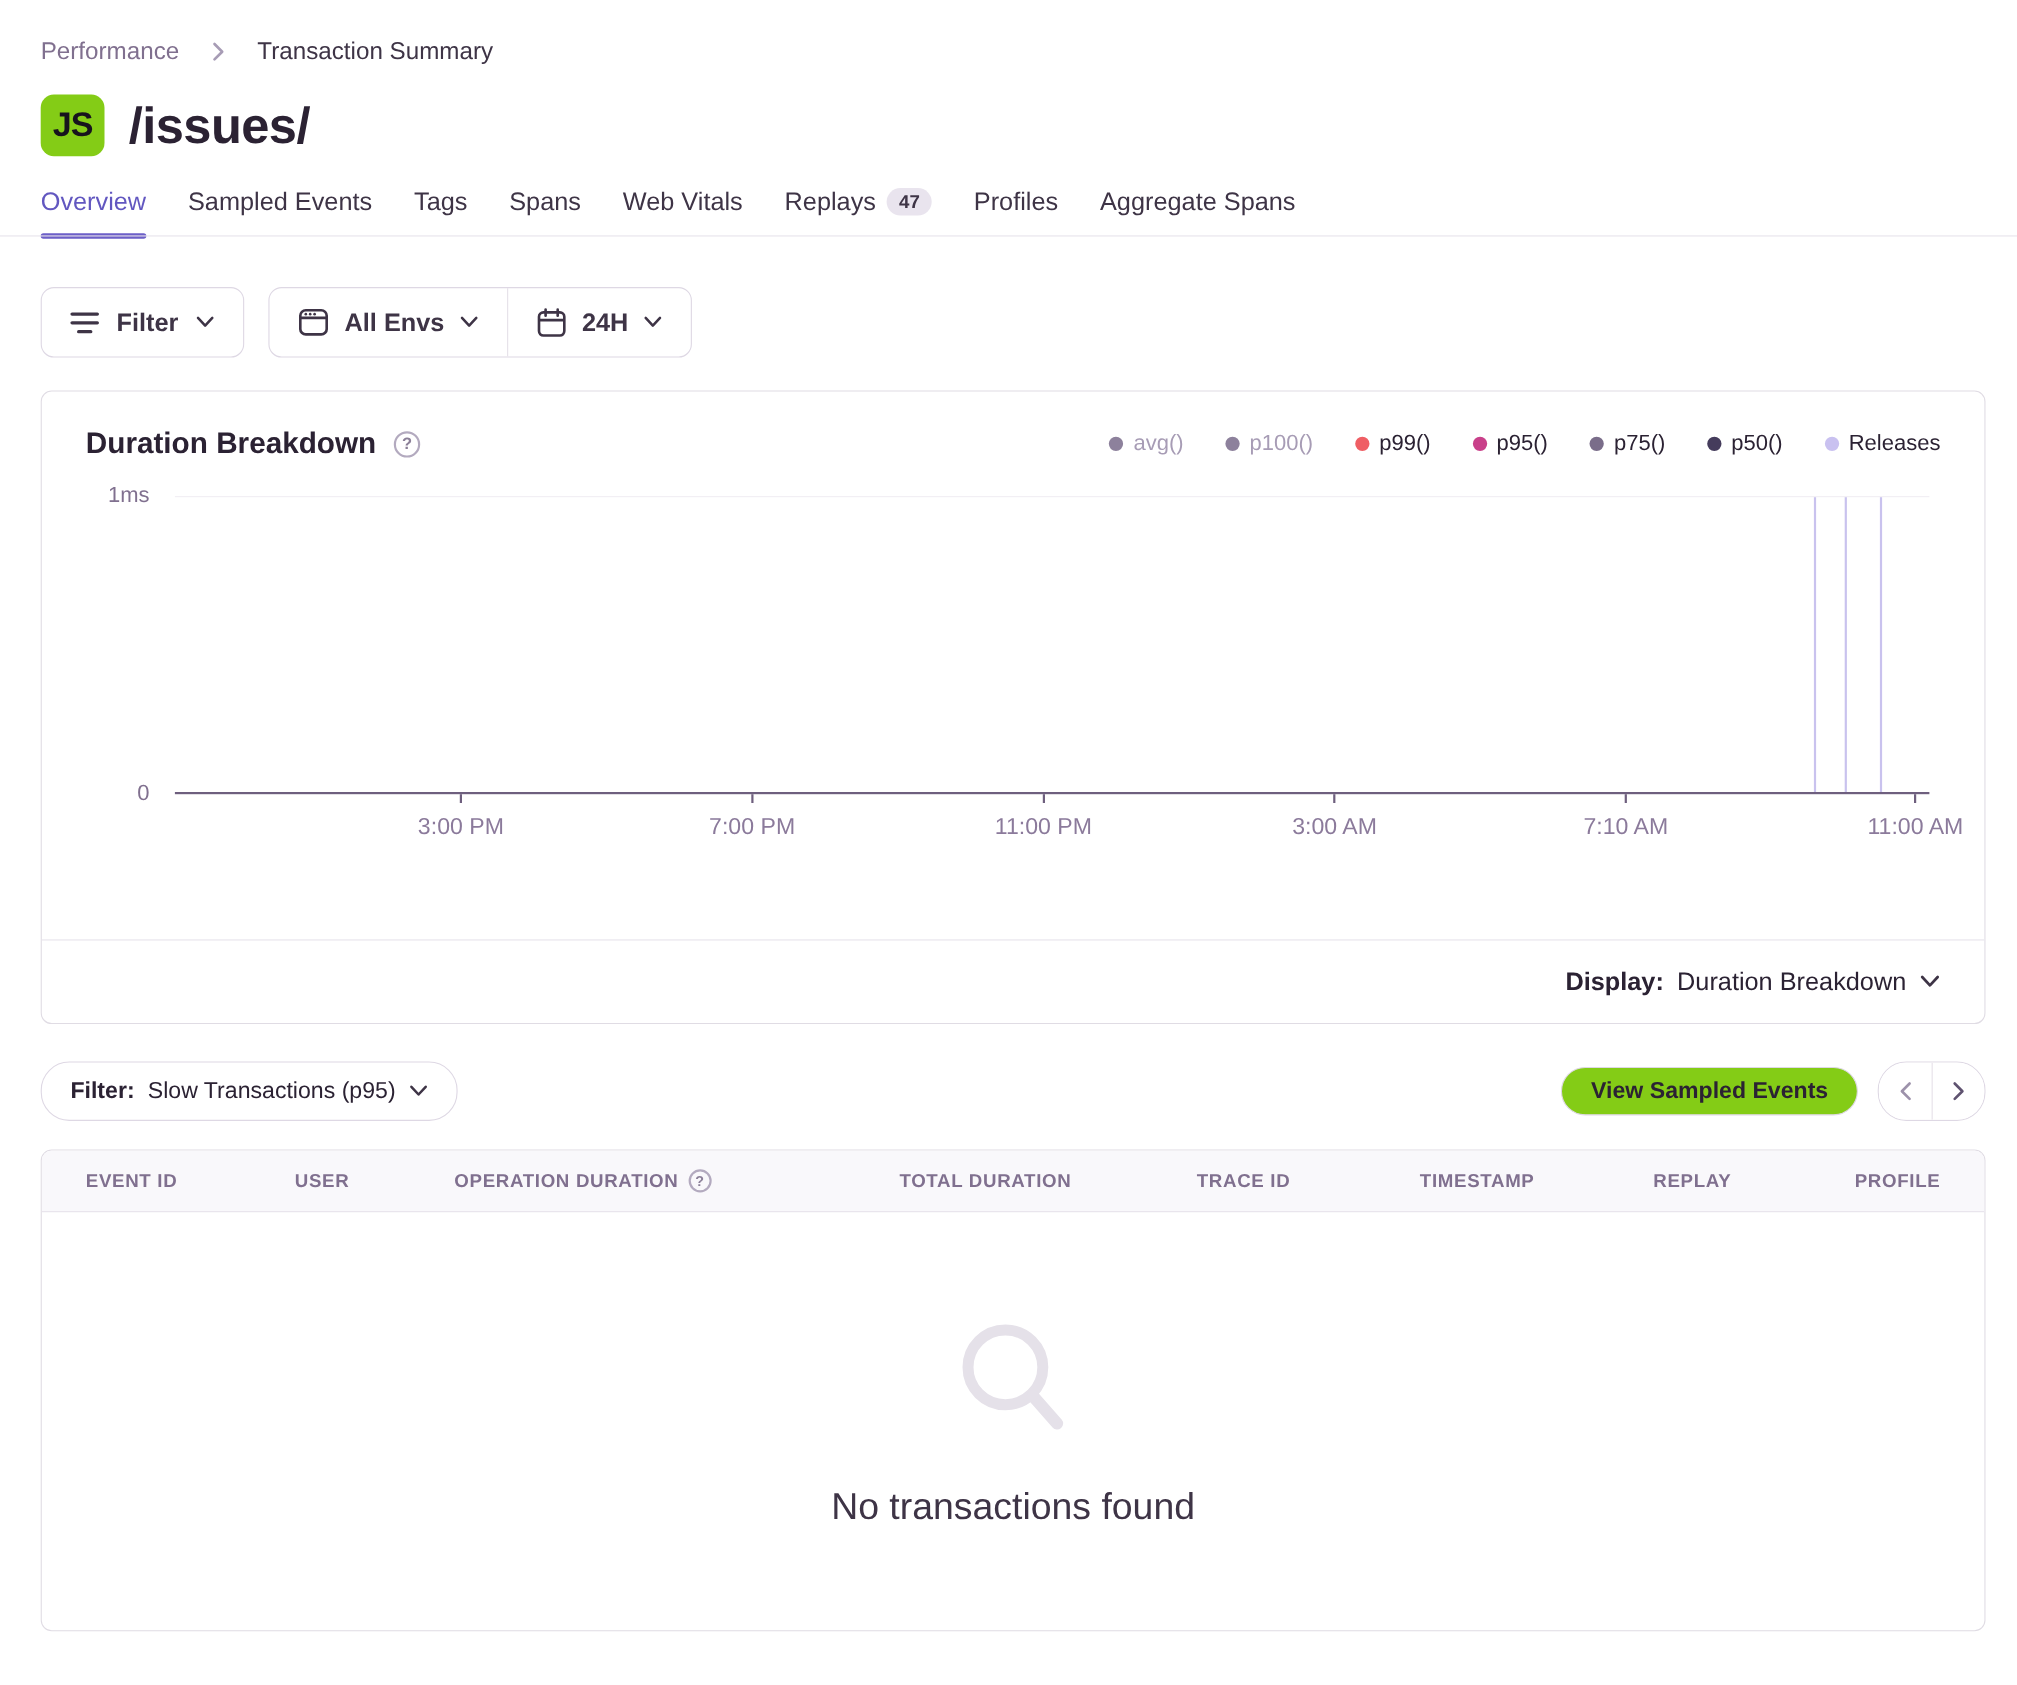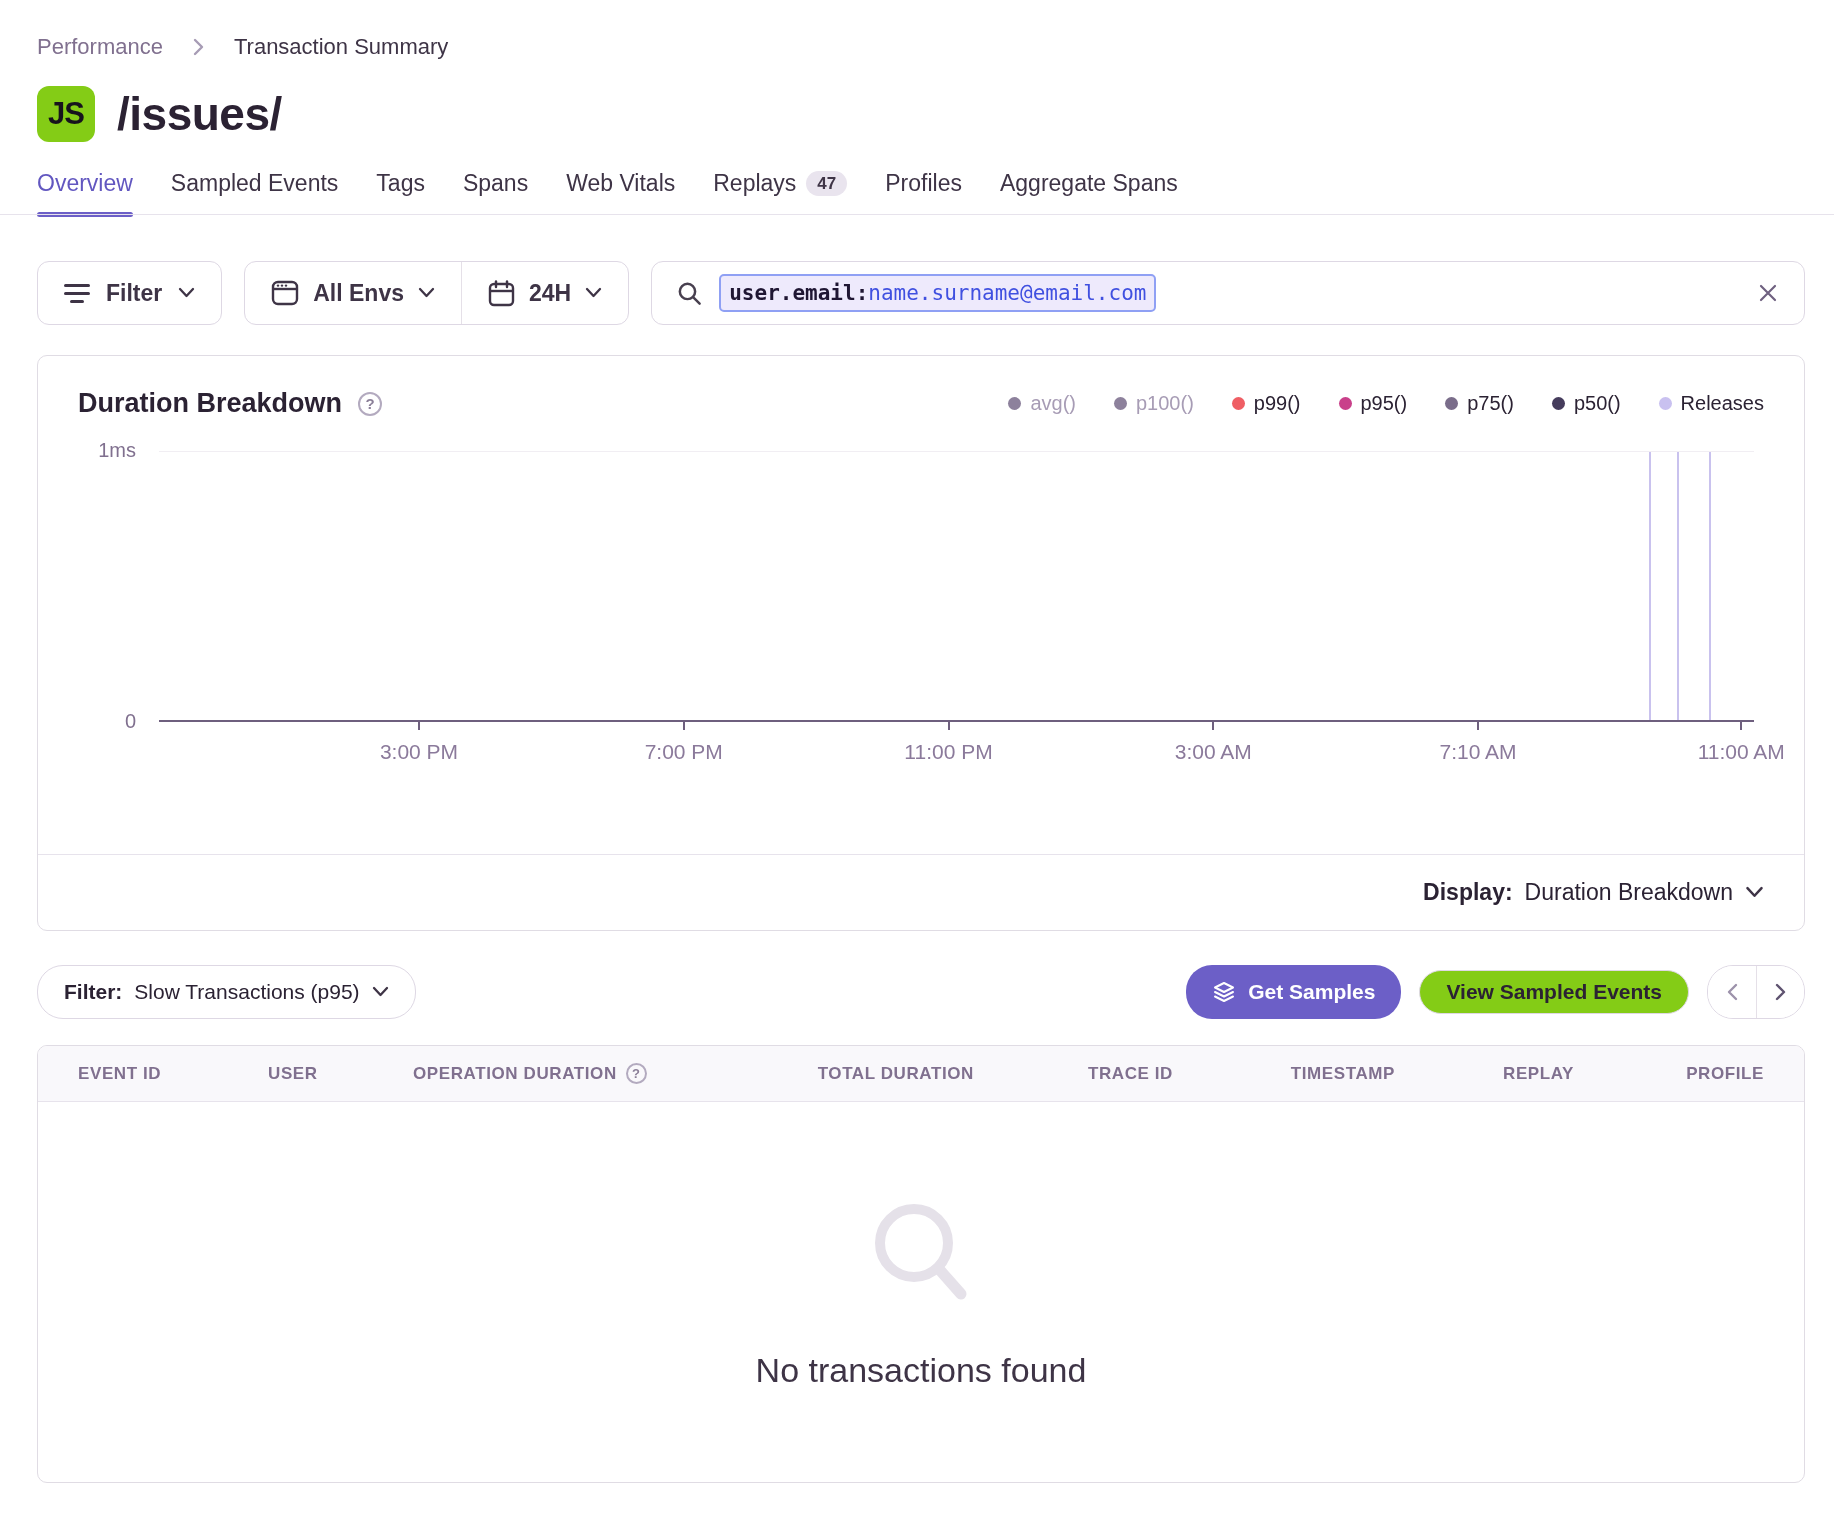--- a/index.html
+++ b/index.html
@@ -230,35 +230,20 @@
           <line x1="19" y1="1.5" x2="19" y2="7" stroke="#3e3446" stroke-width="2.4" stroke-linecap="round"></line>
           <line x1="2" y1="11" x2="25" y2="11" stroke="#3e3446" stroke-width="2.4"></line>
         </svg>
         <span>24H</span>
         <svg width="17" height="12" viewBox="0 0 17 12">
             <path d="M2 2 l6.5 7 6.5-7" fill="none" stroke="#3e3446" stroke-width="2.3" stroke-linecap="round" stroke-linejoin="round"></path>
           </svg>
       </div>
     </div>
 
-    <div class="search-bar">
-      <svg width="27" height="27" viewBox="0 0 24 24">
-        <circle cx="10.2" cy="10.2" r="6.8" fill="none" stroke="#48404f" stroke-width="2.2"></circle>
-        <line x1="15.4" y1="15.4" x2="21" y2="21" stroke="#48404f" stroke-width="2.2" stroke-linecap="round"></line>
-      </svg>
-      <span class="search-token">
-          <span class="token-key">user.email:</span>
-          <span class="token-value">name.surname@email.com</span>
-        </span>
-      <span class="search-clear">
-        <svg width="24" height="24" viewBox="0 0 24 24">
-          <path d="M5 5 L19 19 M19 5 L5 19" stroke="#6f6180" stroke-width="2.2" stroke-linecap="round"></path>
-        </svg>
-      </span>
-    </div>
   </div>
 
   <div class="card">
     <div class="chart-head">
       <div class="chart-title-wrap">
         <span class="chart-title">Duration Breakdown</span>
         <span class="help-icon">?</span>
       </div>
       <div class="legend">
         <span class="legend-item muted">
@@ -338,28 +323,20 @@
 
   <div class="actions-row">
     <div class="pill">
       <span class="pill-label">Filter:</span>
       <span>Slow Transactions (p95)</span>
       <svg width="17" height="12" viewBox="0 0 17 12">
           <path d="M2 2 l6.5 7 6.5-7" fill="none" stroke="#3e3446" stroke-width="2.3" stroke-linecap="round" stroke-linejoin="round"></path>
         </svg>
     </div>
     <div class="actions-right">
-      <button class="btn-primary">
-        <svg width="24" height="24" viewBox="0 0 24 24">
-          <path d="M12 3 L21 7.5 12 12 3 7.5 Z" fill="none" stroke="#fff" stroke-width="2" stroke-linejoin="round"></path>
-          <path d="M3 12 l9 4.5 9-4.5" fill="none" stroke="#fff" stroke-width="2" stroke-linejoin="round" stroke-linecap="round"></path>
-          <path d="M3 16.5 l9 4.5 9-4.5" fill="none" stroke="#fff" stroke-width="2" stroke-linejoin="round" stroke-linecap="round"></path>
-        </svg>
-        <span>Get Samples</span>
-      </button>
       <button class="btn-secondary">
         <span>View Sampled Events</span>
       </button>
       <div class="pager">
         <div class="pager-btn">
           <svg width="13" height="20" viewBox="0 0 13 20">
               <path d="M10 3 l-7 7 7 7" fill="none" stroke="#9d92ab" stroke-width="2.4" stroke-linecap="round" stroke-linejoin="round"></path>
             </svg>
         </div>
         <div class="pager-btn">

